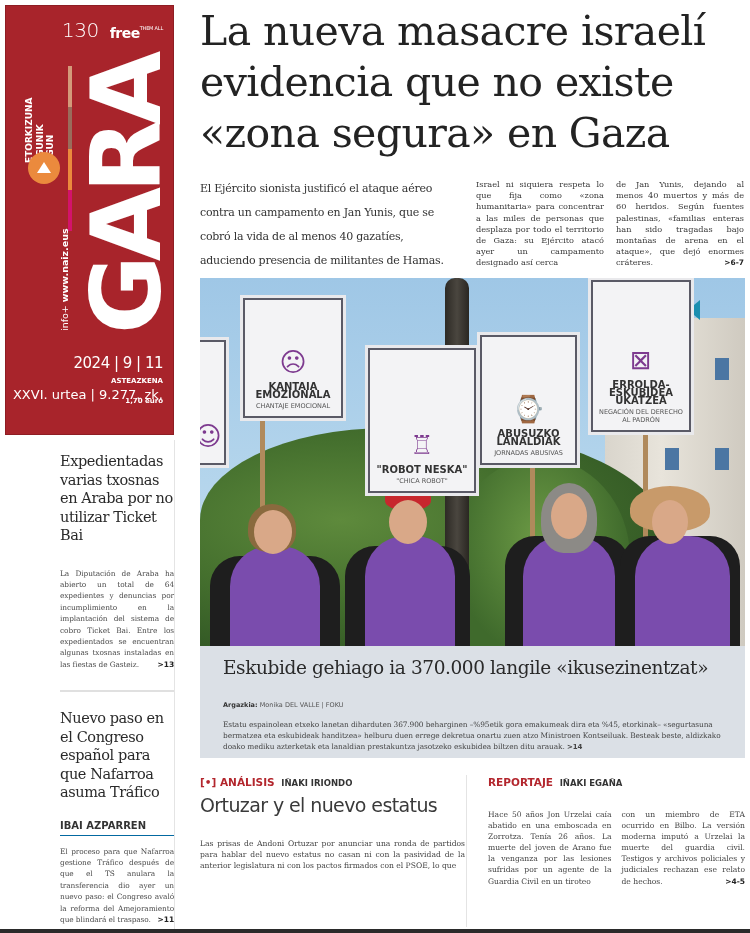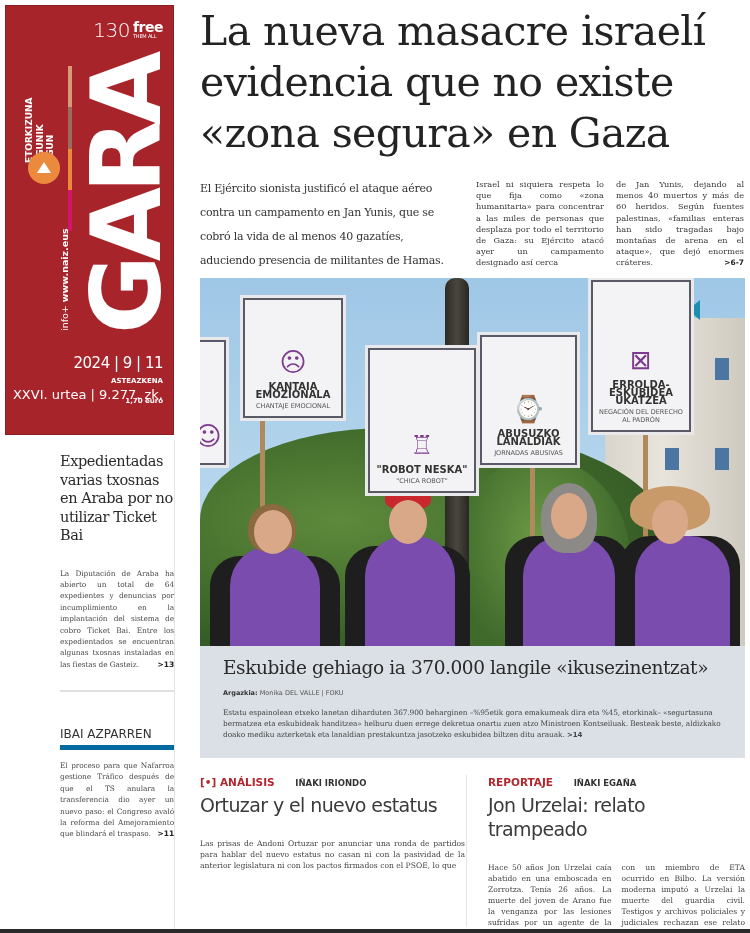--- a/index.html
+++ b/index.html
@@ -1,23 +1,23 @@
 <!DOCTYPE html>
 <html><head>
 <meta charset="utf-8">
 <style>
   * { box-sizing: border-box; margin: 0; padding: 0; }
   html, body { width: 750px; height: 933px; overflow: hidden; background: #ffffff; }
   body { position: relative; font-family: "DejaVu Serif", serif; color: #2b2b2b; }
 
   
   .masthead { position: absolute; left: 5px; top: 5px; width: 169px; height: 430px; background: #a8242b; border: 1px solid #8e1d23; }
-  .freebadge { position: absolute; right: 10px; top: 14px; display: flex; color: #fff; }
+  .freebadge { position: absolute; right: 10px; top: 14px; display: flex; align-items: flex-end; color: #fff; }
   .freebadge .num { font-family: "DejaVu Sans", sans-serif; font-size: 20px; font-weight: 300; letter-spacing: -0.5px; line-height: 20px; }
-  .freebadge .freewrap { display: flex; flex-direction: column; margin-left: 3px; line-height: 1; }
+  .freebadge .freewrap { display: flex; flex-direction: row; margin-left: 11px; line-height: 1; }
   .freebadge .free { font-family: "DejaVu Sans", sans-serif; font-weight: bold; font-size: 14px; letter-spacing: -0.5px; }
   .freebadge .them { font-family: "DejaVu Sans", sans-serif; font-size: 5px; letter-spacing: -0.2px; }
 
   .vtag { position: absolute; left: 18px; top: 62px; width: 50px; height: 95px; }
   .vtag .rot { position: absolute; left: 0; top: 95px; transform-origin: 0 0; transform: rotate(-90deg); width: 95px; font-family: "DejaVu Sans", sans-serif; font-weight: bold; color: #fff; font-size: 9px; line-height: 10.5px; }
   .colorbar { position: absolute; left: 62px; top: 60px; width: 4px; height: 165px; display: flex; flex-direction: column; }
   .colorbar div { flex: 1; }
   .orange-circle { position: absolute; left: 22px; top: 146px; width: 32px; height: 32px; border-radius: 50%; background: #eb8a3d; display: flex; align-items: center; justify-content: center; }
   .orange-circle .tri { width: 0; height: 0; border-left: 7px solid transparent; border-right: 7px solid transparent; border-bottom: 11px solid #fff; margin-top: -2px; }
 
@@ -56,36 +56,36 @@
 
   .person { position: absolute; bottom: 0; }
   .person .head { position: absolute; border-radius: 50%; background: #d9a888; }
   .person .hair { position: absolute; border-radius: 50% 50% 40% 40%; }
   .person .body { position: absolute; bottom: 0; background: #7a4cad; border-radius: 40px 40px 0 0; }
   .person .arms { position: absolute; background: #1e1e1e; border-radius: 30px 30px 0 0; bottom: 0; }
 
   
   .caption { position: absolute; left: 200px; top: 646px; width: 545px; height: 112px; background: #dbe0e6; padding: 9px 23px; }
   .caption h2 { font-family: "DejaVu Serif", serif; font-weight: normal; font-size: 18.5px; color: #2a2a2a; letter-spacing: -0.4px; line-height: 26px; }
-  .caption .credit { font-family: "DejaVu Sans", sans-serif; font-size: 6.5px; color: #555; margin-top: 8px; }
+  .caption .credit { font-family: "DejaVu Sans", sans-serif; font-size: 6.5px; color: #555; margin-top: 20px; }
   .caption .credit b { color: #333; }
   .caption .body { font-size: 7.4px; line-height: 11.2px; color: #444; margin-top: 10px; letter-spacing: -0.1px; }
 
   
   .leftcol { position: absolute; left: 60px; width: 114px; }
   .lhead { font-family: "DejaVu Serif", serif; font-size: 14.5px; line-height: 18.5px; color: #2a2a2a; letter-spacing: -0.4px; }
   .lbody { font-size: 7.4px; line-height: 11.4px; color: #4a4a4a; text-align: justify; letter-spacing: -0.1px; }
   .vsep { position: absolute; left: 174px; width: 1px; background: #e4e4e4; }
   .hsep { position: absolute; background: #e0e0e0; height: 2px; }
-  .byline { font-family: "DejaVu Sans", sans-serif; font-weight: normal; font-size: 12px; color: #333; padding-bottom: 4px; border-bottom: 5px solid #0369a1; }
+  .byline { font-family: "DejaVu Sans", sans-serif; font-weight: bold; font-size: 10px; color: #333; padding-bottom: 4px; border-bottom: 1px solid #0369a1; }
 
   
   .opinion { position: absolute; top: 776px; width: 265px; }
   .kicker { font-family: "DejaVu Sans", sans-serif; font-size: 10.5px; font-weight: bold; color: #b3262d; }
-  .kicker .author { color: #333; font-size: 8.5px; margin-left: 17px; }
+  .kicker .author { color: #333; font-size: 8.5px; margin-left: 3px; }
   .ophead { font-family: "DejaVu Sans", sans-serif; font-weight: 400; font-size: 19px; color: #3a3a3a; letter-spacing: -0.6px; margin-top: 5px; line-height: 24px; }
   .opcols { display: flex; gap: 10px; margin-top: 21px; font-size: 7.6px; line-height: 11.1px; color: #444; text-align: justify; }
   .opcols p { flex: 1; }
   .bottomrule { position: absolute; left: 0; top: 929px; width: 750px; height: 4px; background: #2a2a2a; }
 </style>
 </head>
 <body>
 
 <div class="masthead">
   <div class="freebadge">
@@ -222,20 +222,21 @@
   <div class="lhead">Expedientadas varias txosnas en Araba por no utilizar Ticket Bai</div>
   <p class="lbody" style="margin-top:23px">
     <span>La Diputación de Araba ha abierto un total de 64 expedientes y denuncias por incumplimiento en la implantación del sistema de cobro Ticket Bai. Entre los expedientados se encuentran algunas txosnas instaladas en las fiestas de Gasteiz.</span>
     <span class="ref">&gt;13</span>
   </p>
 </div>
 
 <div class="hsep" style="left:60px;top:690px;width:114px"></div>
 
 <div class="leftcol" style="top:709px">
+  <div class="lhead">Nuevo paso en el Congreso español para que Nafarroa asuma Tráfico</div>
   <div class="byline" style="margin-top:18px">IBAI AZPARREN</div>
   <p class="lbody" style="margin-top:10px">
     <span>El proceso para que Nafarroa gestione Tráfico después de que el TS anulara la transferencia dio ayer un nuevo paso: el Congreso avaló la reforma del Amejoramiento que blindará el traspaso.</span>
     <span class="ref">&gt;11</span>
   </p>
 </div>
 
 <div class="opinion" style="left:200px">
   <div class="kicker">
     <span>[•]</span>
@@ -248,20 +249,19 @@
   </div>
 </div>
 
 <div class="vsep" style="left:466px;top:775px;height:152px"></div>
 
 <div class="opinion" style="left:488px;width:257px">
   <div class="kicker">
     <span>REPORTAJE</span>
     <span class="author">IÑAKI EGAÑA</span>
   </div>
-  <div class="ophead">Jon Urzelai: relato trampeado</div>
   <div class="opcols">
     <p>Hace 50 años Jon Urzelai caía abatido en una emboscada en Zorrotza. Tenía 26 años. La muerte del joven de Arano fue la venganza por las lesiones sufridas por un agente de la Guardia Civil en un tiroteo</p>
     <p><span>con un miembro de ETA ocurrido en Bilbo. La versión moderna imputó a Urzelai la muerte del guardia civil. Testigos y archivos policiales y judiciales rechazan ese relato de hechos.</span> <span class="ref">&gt;4-5</span></p>
   </div>
 </div>
 
 <div class="bottomrule"></div>
 
 </body></html>

